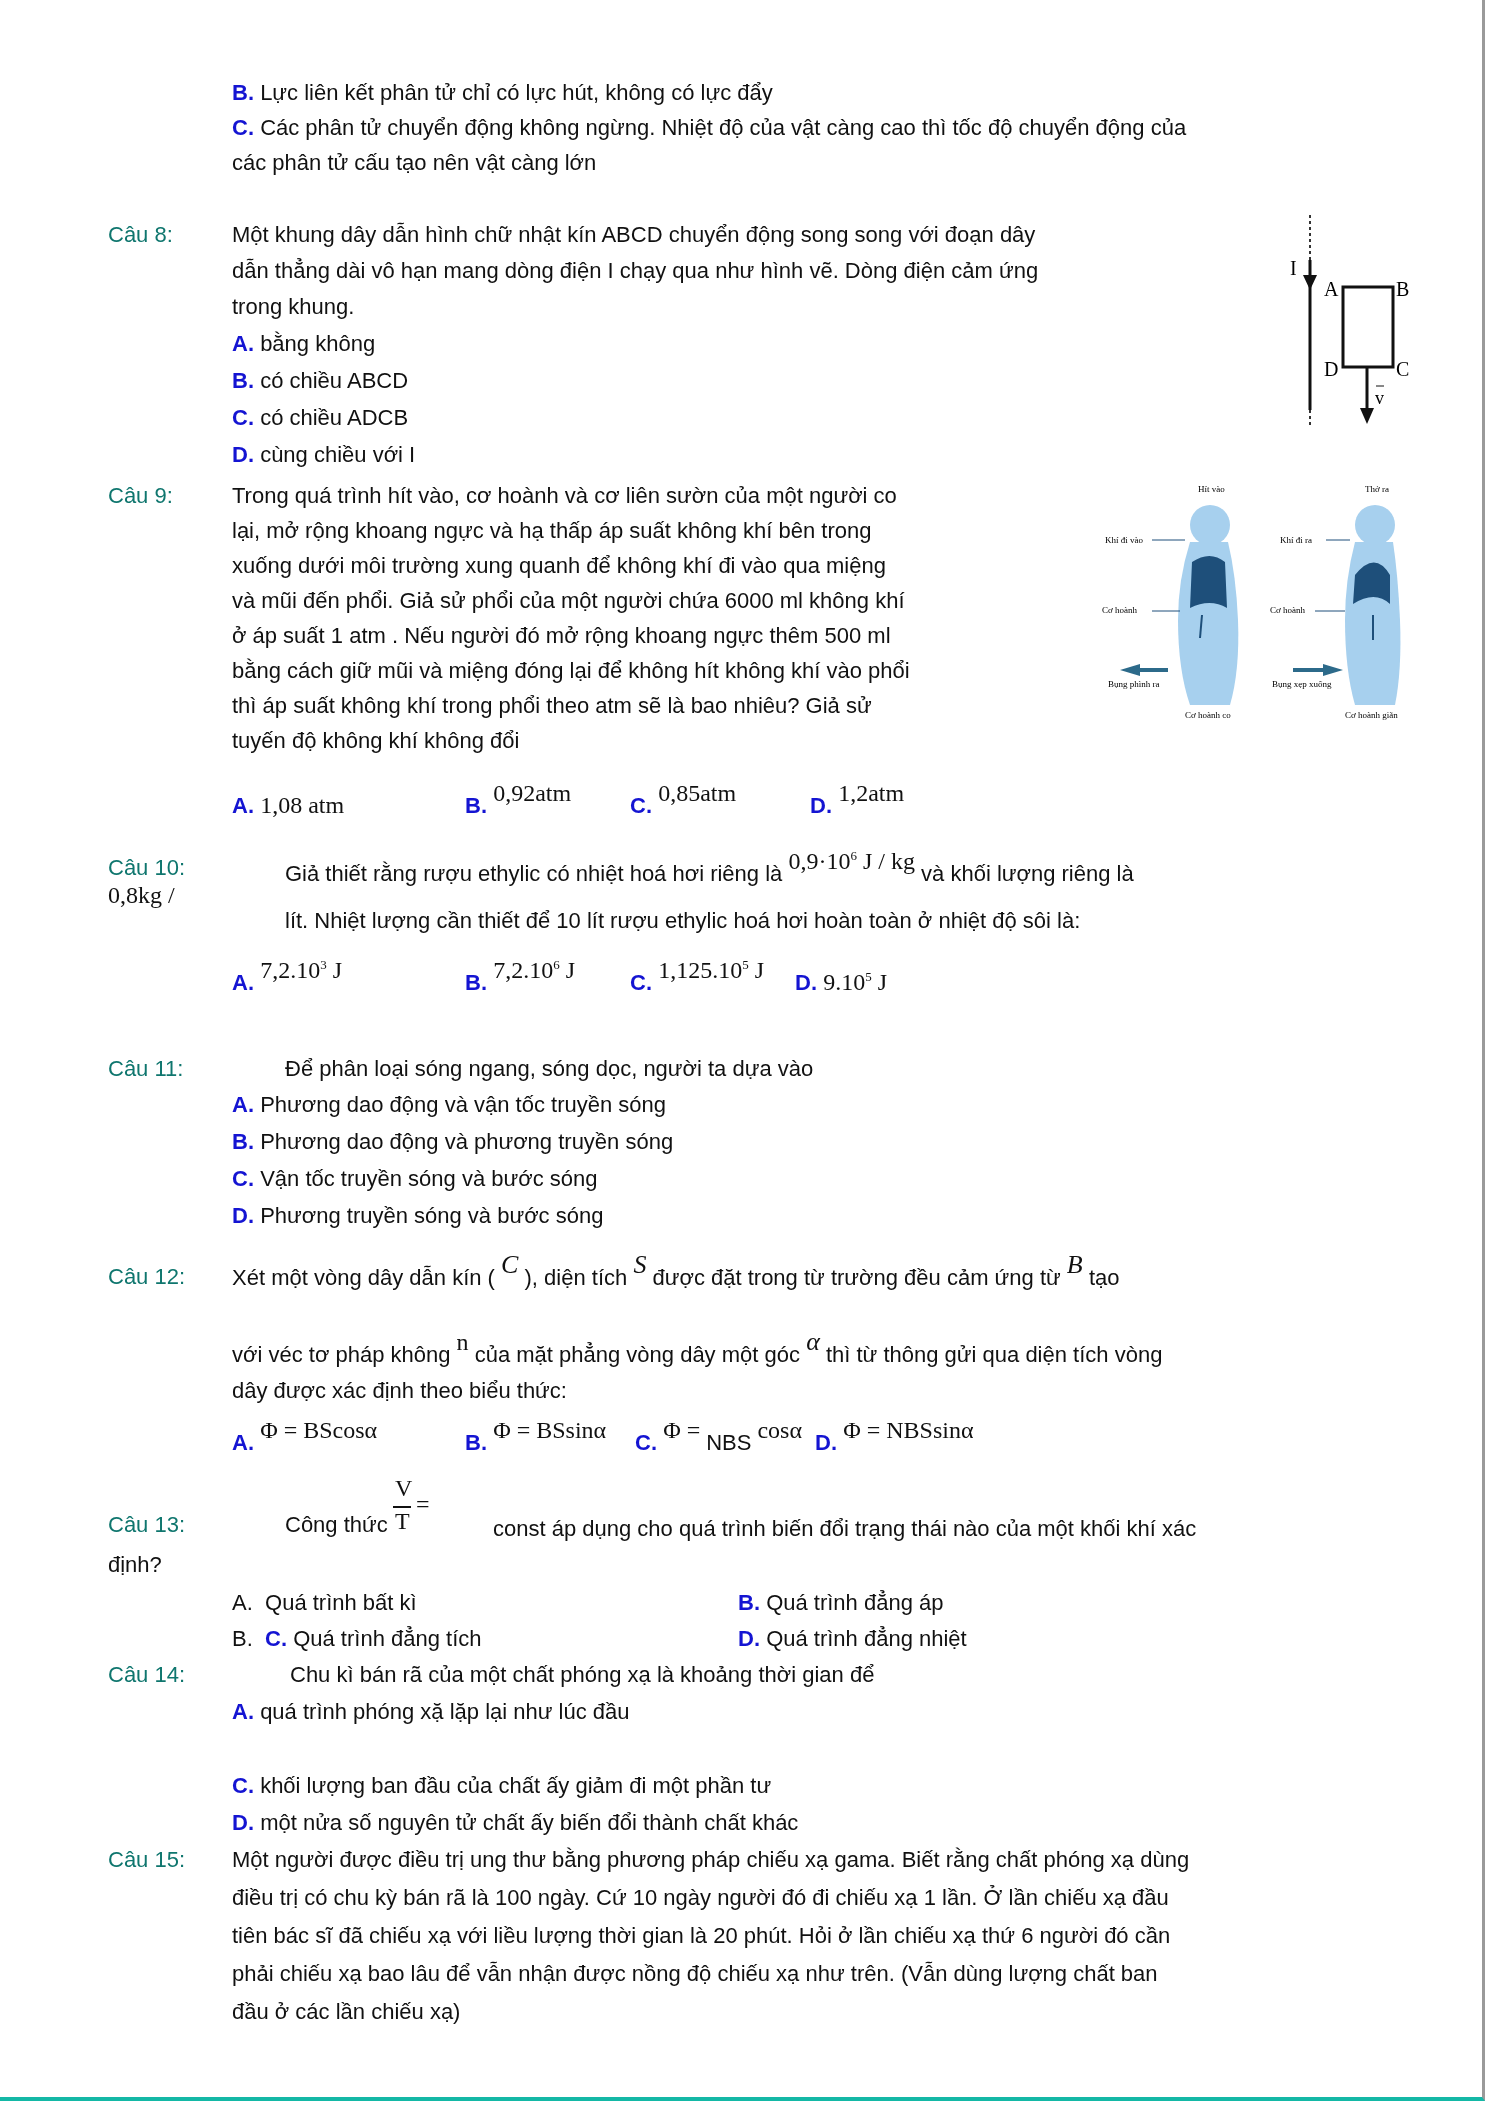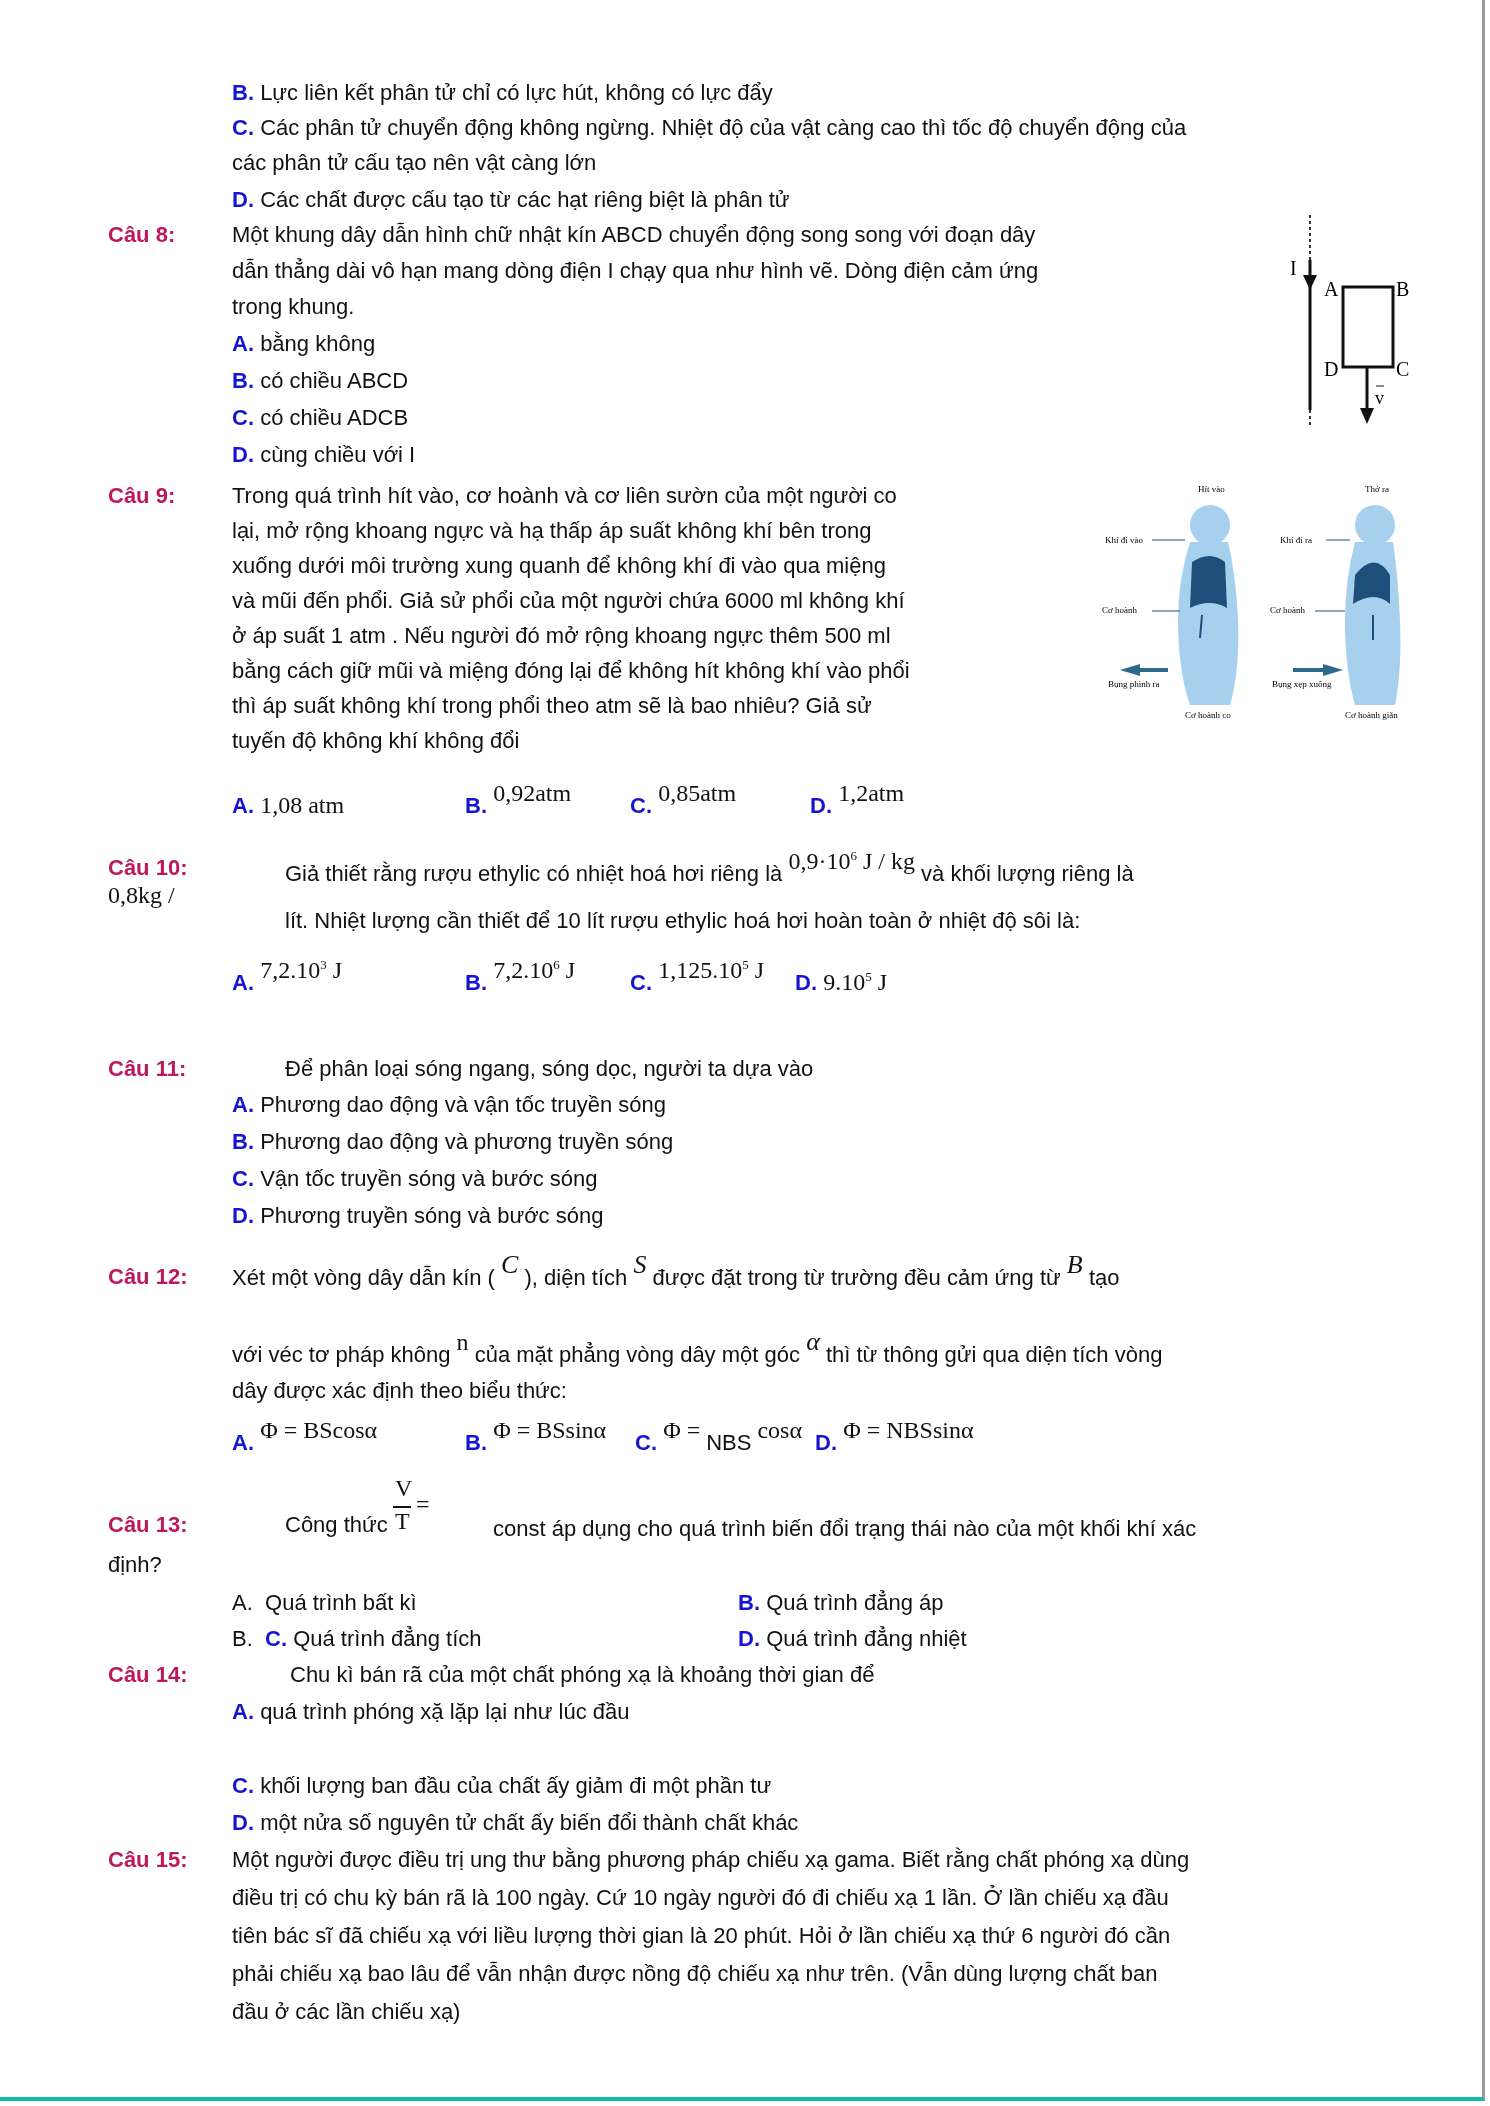--- a/index.html
+++ b/index.html
@@ -9,21 +9,21 @@
     font-family: "Liberation Sans", sans-serif;
     font-size: 22px;
   }
   .page {
     position: absolute; left: 0; top: 0; width: 1485px; height: 2101px;
     border-right: 3px solid #9a9a9a; border-bottom: 4px solid #14b8a6;
     box-sizing: border-box;
   }
   .line { position: absolute; white-space: nowrap; line-height: 30px; }
   .lbl { color: #1414d2; font-weight: bold; }
-  .q { color: #be185d; font-weight: bold; }
+  .q { color: #0f766e; font-weight: normal; }
   .m { font-family: "Liberation Serif", serif; font-size: 24px; }
   .mi { font-family: "Liberation Serif", serif; font-style: italic; font-size: 26px; }
   .up { position: relative; top: -12px; }
   sup { font-size: 13px; }
   .fig { position: absolute; }
   .fig text { font-family: "Liberation Serif", serif; }
 </style>
 </head>
 <body>
 
@@ -31,24 +31,20 @@
 
   <div class="line" style="left:232px;top:78px;">
     <span class="lbl">B.</span>
     <span>Lực liên kết phân tử chỉ có lực hút, không có lực đẩy</span>
   </div>
   <div class="line" style="left:232px;top:113px;">
     <span class="lbl">C.</span>
     <span>Các phân tử chuyển động không ngừng. Nhiệt độ của vật càng cao thì tốc độ chuyển động của</span>
   </div>
   <div class="line" style="left:232px;top:148px;">các phân tử cấu tạo nên vật càng lớn</div>
-  <div class="line" style="left:232px;top:185px;">
-    <span class="lbl">D.</span>
-    <span>Các chất được cấu tạo từ các hạt riêng biệt là phân tử</span>
-  </div>
 
   <div class="line q" style="left:108px;top:220px;">Câu 8:</div>
   <div class="line" style="left:232px;top:220px;">Một khung dây dẫn hình chữ nhật kín ABCD chuyển động song song với đoạn dây</div>
   <div class="line" style="left:232px;top:256px;">dẫn thẳng dài vô hạn mang dòng điện I chạy qua như hình vẽ. Dòng điện cảm ứng</div>
   <div class="line" style="left:232px;top:292px;">trong khung.</div>
   <div class="line" style="left:232px;top:329px;"><span class="lbl">A.</span> <span>bằng không</span></div>
   <div class="line" style="left:232px;top:366px;"><span class="lbl">B.</span> <span>có chiều ABCD</span></div>
   <div class="line" style="left:232px;top:403px;"><span class="lbl">C.</span> <span>có chiều ADCB</span></div>
   <div class="line" style="left:232px;top:440px;"><span class="lbl">D.</span> <span>cùng chiều với I</span></div>
 

